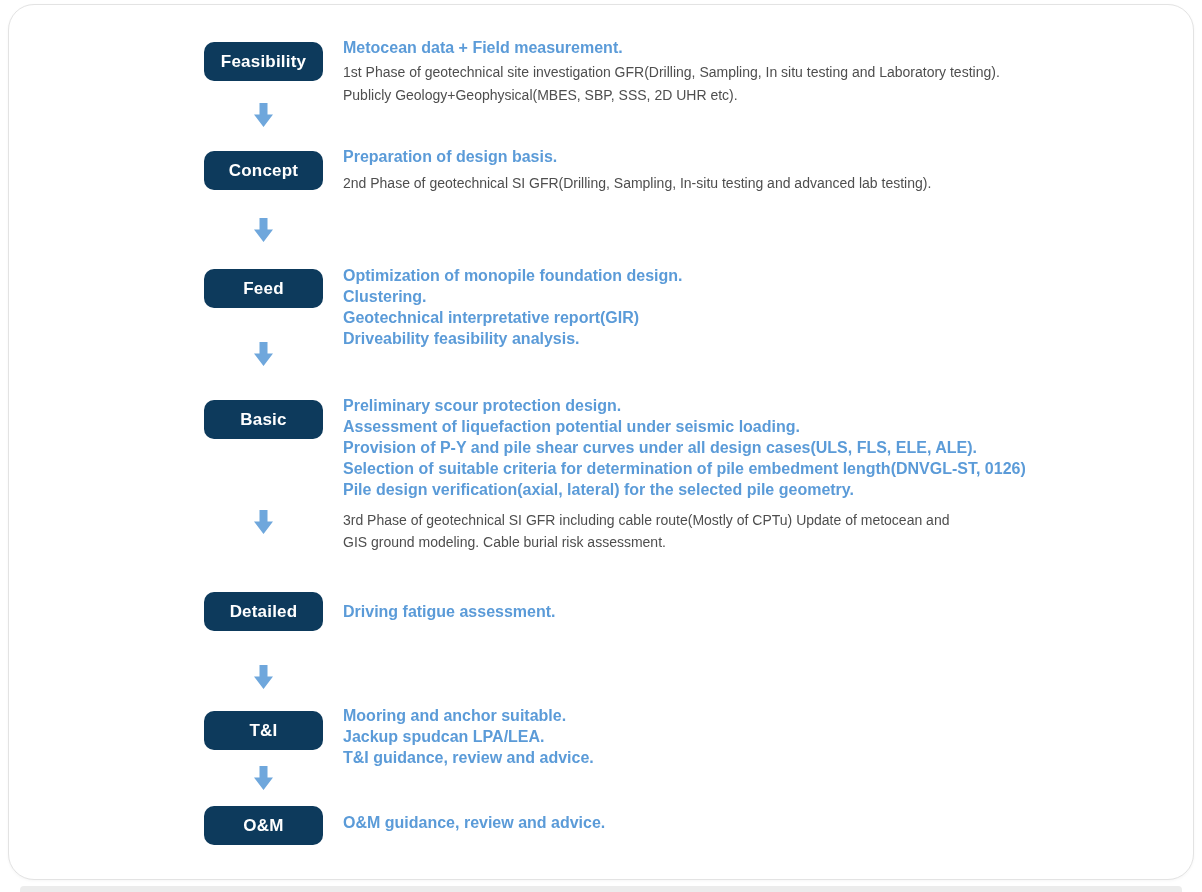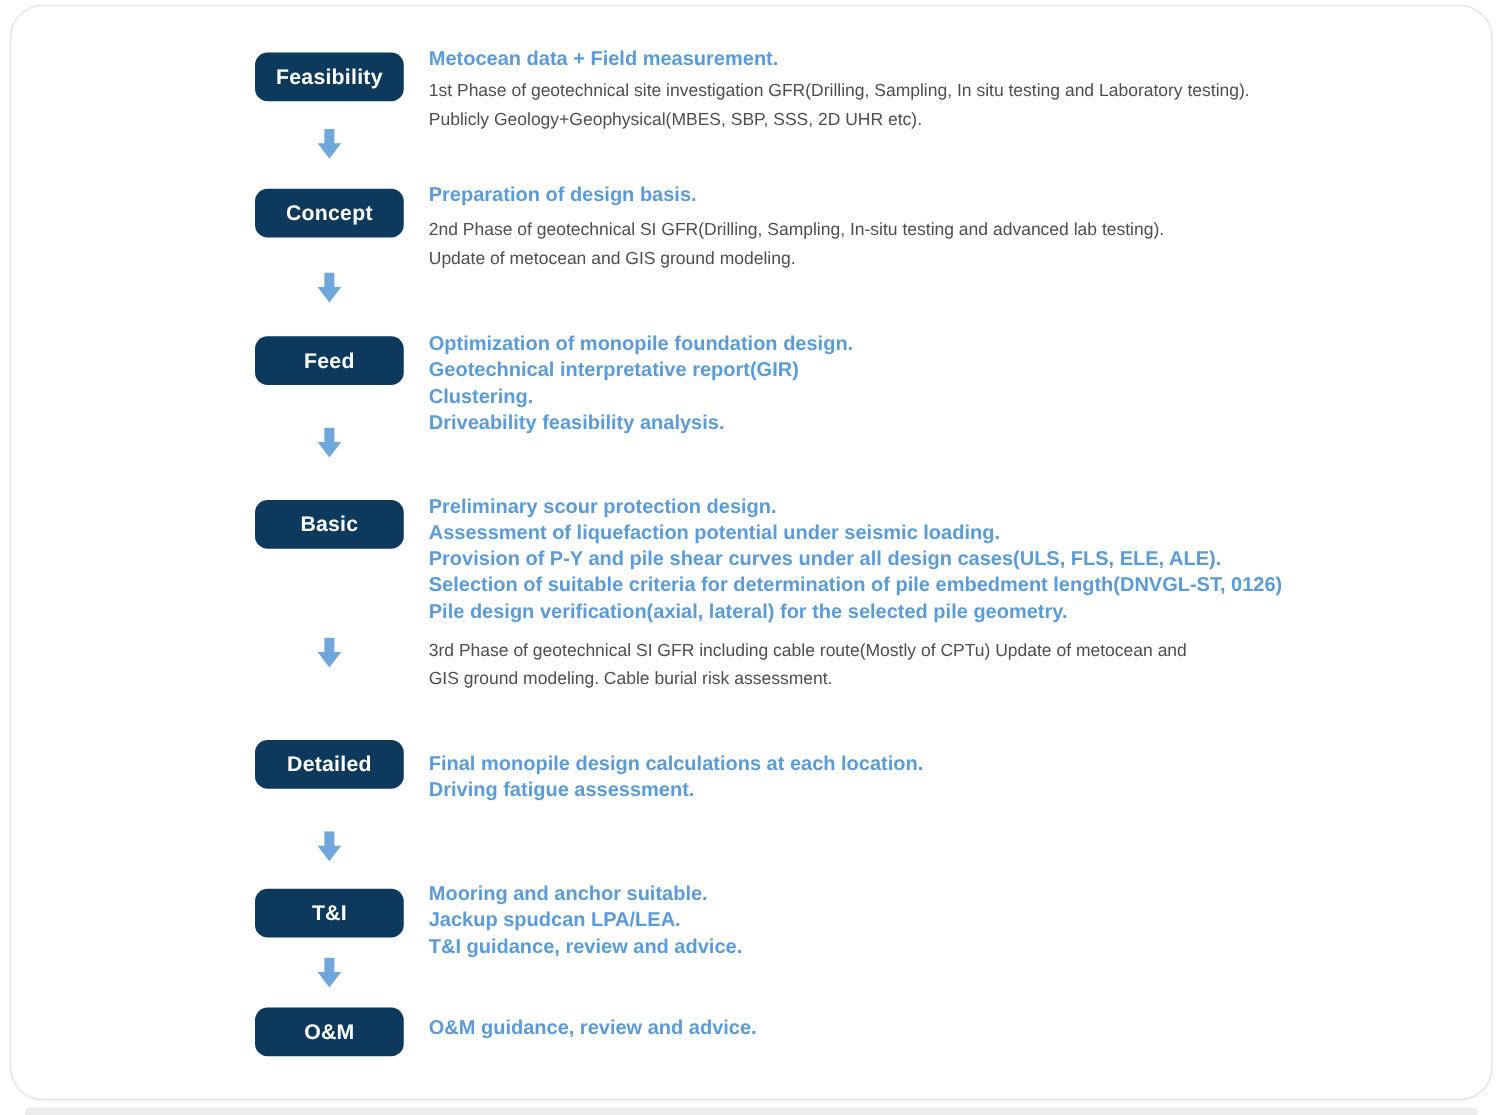--- a/index.html
+++ b/index.html
@@ -81,44 +81,42 @@
   <div class="detail" style="top:61px">
     <div>1st Phase of geotechnical site investigation GFR(Drilling, Sampling, In situ testing and Laboratory testing).</div>
     <div>Publicly Geology+Geophysical(MBES, SBP, SSS, 2D UHR etc).</div>
   </div>
 
   <div class="hl" style="top:146px">
     <div>Preparation of design basis.</div>
   </div>
   <div class="detail" style="top:172px">
     <div>2nd Phase of geotechnical SI GFR(Drilling, Sampling, In-situ testing and advanced lab testing).</div>
-    <div>Update of metocean and GIS ground modeling.</div>
   </div>
 
   <div class="hl" style="top:265px">
     <div>Optimization of monopile foundation design.</div>
+    <div>Clustering.</div>
     <div>Geotechnical interpretative report(GIR)</div>
-    <div>Clustering.</div>
     <div>Driveability feasibility analysis.</div>
   </div>
 
   <div class="hl" style="top:395px">
     <div>Preliminary scour protection design.</div>
     <div>Assessment of liquefaction potential under seismic loading.</div>
     <div>Provision of P-Y and pile shear curves under all design cases(ULS, FLS, ELE, ALE).</div>
     <div>Selection of suitable criteria for determination of pile embedment length(DNVGL-ST, 0126)</div>
     <div>Pile design verification(axial, lateral) for the selected pile geometry.</div>
   </div>
   <div class="detail tight" style="top:509px">
     <div>3rd Phase of geotechnical SI GFR including cable route(Mostly of CPTu) Update of metocean and</div>
     <div>GIS ground modeling. Cable burial risk assessment.</div>
   </div>
 
   <div class="hl" style="top:601px">
-    <div>Final monopile design calculations at each location.</div>
     <div>Driving fatigue assessment.</div>
   </div>
 
   <div class="hl" style="top:705px">
     <div>Mooring and anchor suitable.</div>
     <div>Jackup spudcan LPA/LEA.</div>
     <div>T&amp;I guidance, review and advice.</div>
   </div>
 
   <div class="hl" style="top:812px">

